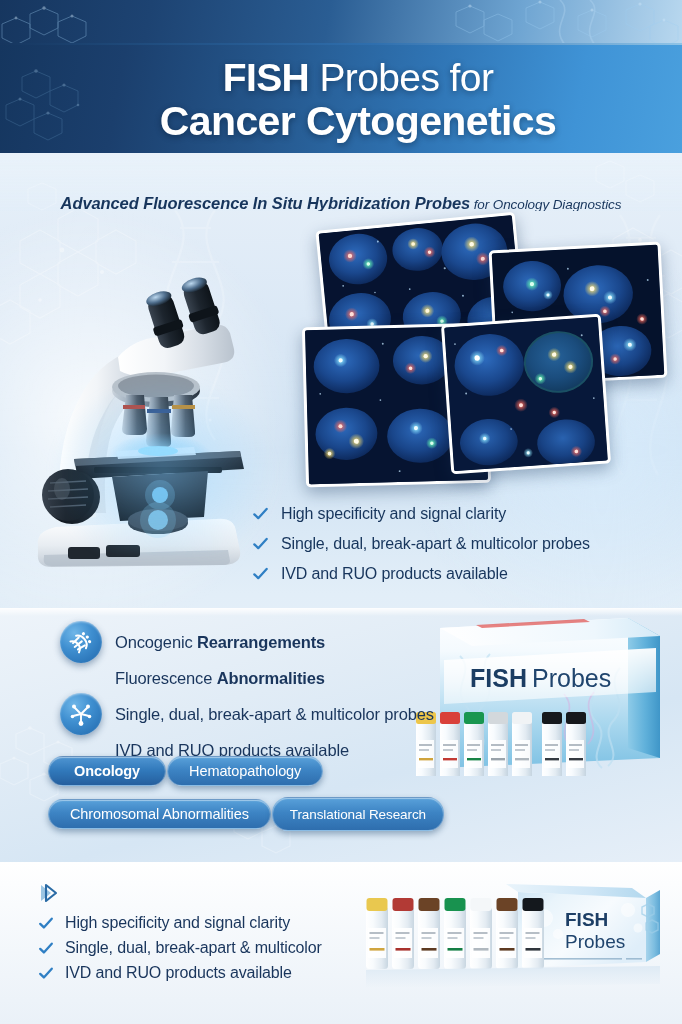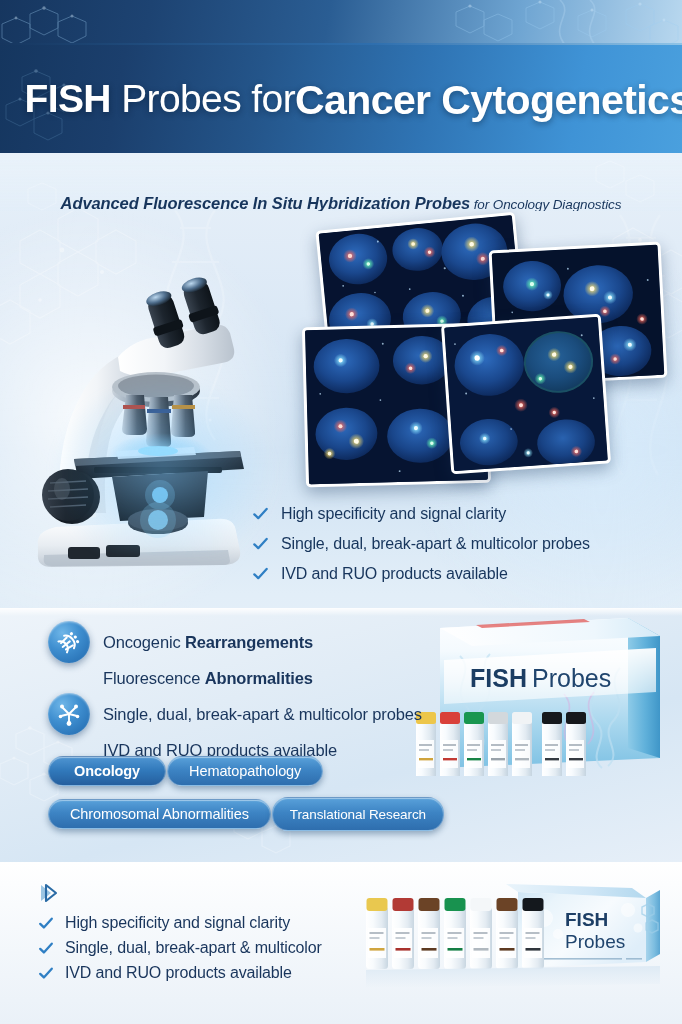--- a/index.html
+++ b/index.html
@@ -69,21 +69,21 @@
   .title-banner {
     position:absolute; left:0; top:45px; width:682px; height:108px;
     background:linear-gradient(100deg,
       #15365f 0%, #1b3f6d 18%, #24558a 38%, #2f74b4 62%, #3f93d6 84%, #4aa0de 100%);
     overflow:hidden;
   }
   .title-banner .mol { position:absolute; inset:0; opacity:.42; }
   .title-wrap {
     position:relative; z-index:2;
     height:100%;
-    display:flex; flex-direction:row;
+    display:flex; flex-direction:column;
     align-items:center; justify-content:center;
     padding-top:2px;
     padding-left:34px;
   }
   .title-line1, .title-line2 {
     color:#ffffff;
     letter-spacing:-0.6px;
     line-height:1.0;
     text-shadow:0 2px 6px rgba(4,22,44,.45);
     white-space:nowrap;
@@ -163,21 +163,21 @@
     background:linear-gradient(165deg,#eef4fa 0%, #e1ecf6 35%, #d6e6f4 62%, #e6eff8 100%);
     overflow:hidden;
   }
   .mid-section .mol { position:absolute; inset:0; opacity:.40; }
   .mid-top-sheen {
     position:absolute; left:0; top:0; width:682px; height:8px;
     background:linear-gradient(180deg, rgba(255,255,255,.95), rgba(255,255,255,0));
   }
 
   .feat-list { position:absolute; left:48px; top:16px; width:420px; z-index:3; }
-  .feat-row { display:flex; align-items:center; gap:13px; height:36px; }
+  .feat-row { display:flex; align-items:center; gap:13px; height:36px;margin-left:12px; }
   .feat-icon {
     flex:0 0 auto;
     width:42px; height:42px; border-radius:50%;
     background:radial-gradient(circle at 34% 28%, #6fb6e8 0%, #3f8fd0 42%, #1f66ab 100%);
     box-shadow:0 3px 7px rgba(24,62,104,.42), inset 0 1px 2px rgba(255,255,255,.5);
     display:flex; align-items:center; justify-content:center;
   }
   .feat-icon-spacer { flex:0 0 auto; width:42px; height:42px; }
   .feat-text {
     font-size:16.5px; color:#19355c; letter-spacing:-0.15px; white-space:nowrap;

